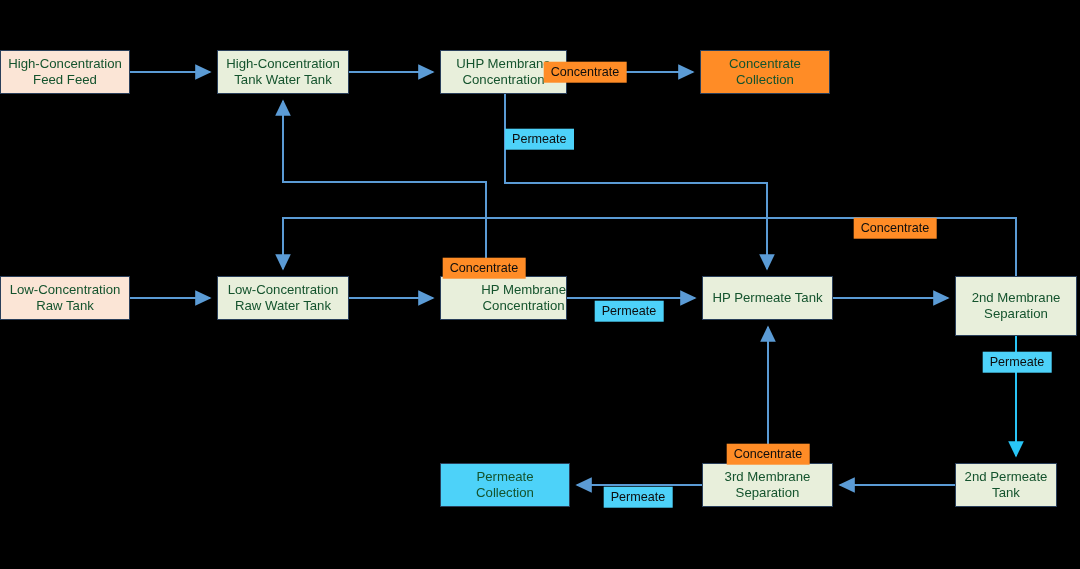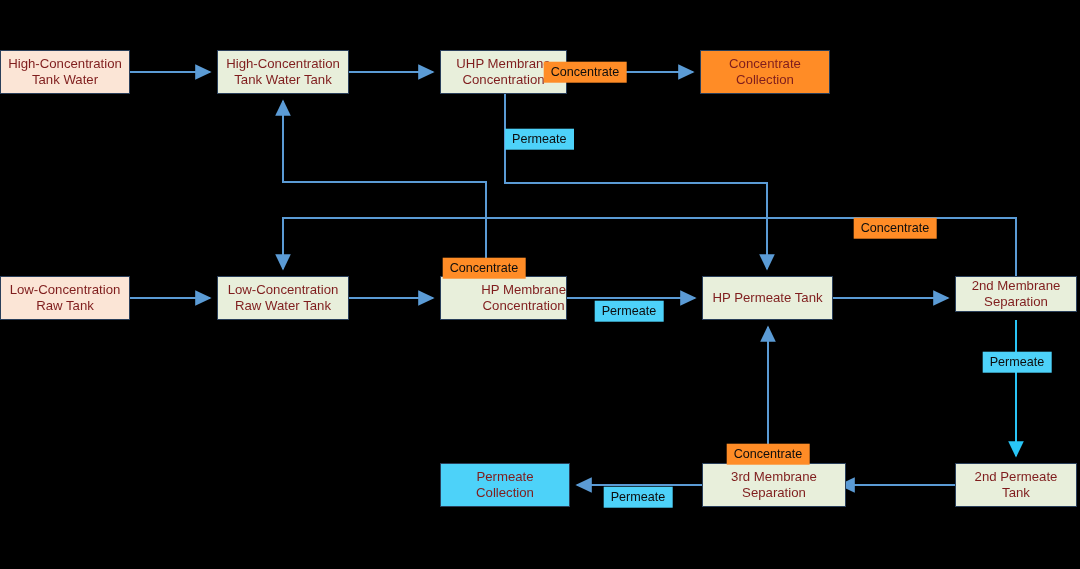--- a/index.html
+++ b/index.html
@@ -1,21 +1,21 @@
 <!DOCTYPE html>
 <html><head>
 <meta charset="utf-8">
 <style>
   html,body{margin:0;padding:0;background:#000;}
   #stage{position:relative;width:1080px;height:569px;background:#000;
          font-family:"Liberation Sans","DejaVu Sans",sans-serif;overflow:hidden;}
   svg#wires{position:absolute;left:0;top:0;width:1080px;height:569px;}
   .node{position:absolute;box-sizing:border-box;border:1.6px solid #2a3f5a;
         display:flex;align-items:center;justify-content:center;text-align:center;
-        color:#7f1d1d;font-size:13.2px;line-height:1.22;z-index:3;}
+        color:#14532d;font-size:13.2px;line-height:1.22;z-index:3;}
   .n-src{background:#fbe5d6;}
   .n-proc{background:#e8efdb;}
   .n-orange{background:#ff8c26;}
   .n-cyan{background:#4dd2f9;}
   .lbl{position:absolute;box-sizing:border-box;z-index:5;color:#0d0d0d;
        font-size:12.6px;line-height:1;display:flex;align-items:center;
        justify-content:center;white-space:nowrap;padding:4px 7px;}
   .l-conc{background:#ff8c26;}
   .l-perm{background:#4dd2f9;}
 </style>
@@ -47,21 +47,21 @@
       <path d="M955,485 L840,485" marker-end="url(#ahB)"></path>
       <path d="M768,463 L768,327" marker-end="url(#ahB)"></path>
       <path d="M702,485 L577,485" marker-end="url(#ahB)"></path>
     </g>
     <g fill="none" stroke="#29c5f6" stroke-width="2">
       <path d="M1016,320 L1016,456" marker-end="url(#ahC)"></path>
     </g>
   </svg>
 
   <div class="node n-src" style="left:0px;top:50px;width:130px;height:44px;">
-    <div><span>High-Concentration</span><br><span>Tank Water</span></div>
+    <div><span>High-Concentration</span><br><span>Feed Feed</span></div>
   </div>
   <div class="node n-proc" style="left:217px;top:50px;width:132px;height:44px;">
     <div><span>High-Concentration</span><br><span>Tank Water Tank</span></div>
   </div>
   <div class="node n-proc" style="left:440px;top:50px;width:127px;height:44px;">
     <div><span>UHP Membrane</span><br><span>Concentration</span></div>
   </div>
   <div class="node n-orange" style="left:700px;top:50px;width:130px;height:44px;">
     <div><span>Concentrate</span><br><span>Collection</span></div>
   </div>
@@ -71,28 +71,28 @@
   </div>
   <div class="node n-proc" style="left:217px;top:276px;width:132px;height:44px;">
     <div><span>Low-Concentration</span><br><span>Raw Water Tank</span></div>
   </div>
   <div class="node n-proc" style="left:440px;top:276px;width:127px;height:44px;justify-content:flex-end;">
     <div><span>HP Membrane</span><br><span>Concentration</span></div>
   </div>
   <div class="node n-proc" style="left:702px;top:276px;width:131px;height:44px;text-align:right;">
     <div><span>HP Permeate Tank</span></div>
   </div>
-  <div class="node n-proc" style="left:955px;top:276px;width:122px;height:36px;">
+  <div class="node n-proc" style="left:955px;top:276px;width:122px;height:60px;">
     <div><span>2nd Membrane</span><br><span>Separation</span></div>
   </div>
 
-  <div class="node n-proc" style="left:955px;top:463px;width:122px;height:44px;">
+  <div class="node n-proc" style="left:955px;top:463px;width:102px;height:44px;">
     <div><span>2nd Permeate</span><br><span>Tank</span></div>
   </div>
-  <div class="node n-proc" style="left:702px;top:463px;width:144px;height:44px;">
+  <div class="node n-proc" style="left:702px;top:463px;width:131px;height:44px;">
     <div><span>3rd Membrane</span><br><span>Separation</span></div>
   </div>
   <div class="node n-cyan" style="left:440px;top:463px;width:130px;height:44px;">
     <div><span>Permeate</span><br><span>Collection</span></div>
   </div>
 
   <div class="lbl l-conc" style="left:585px;top:72px;transform:translate(-50%,-50%);">
       <span>Concentrate</span>
     </div>
   <div class="lbl l-perm" style="left:505px;top:139px;transform:translate(0,-50%);">

